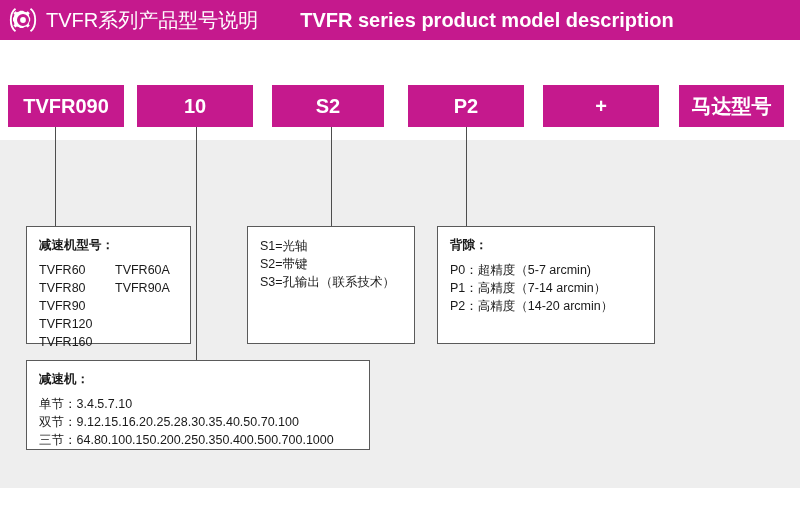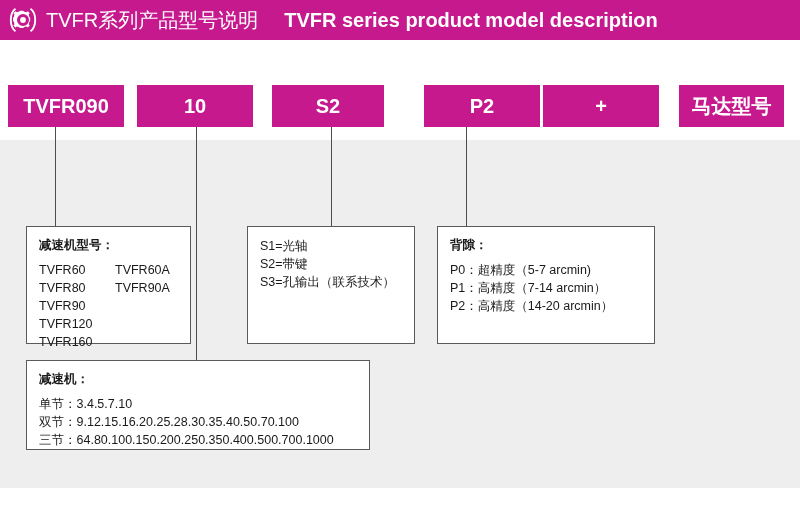--- a/index.html
+++ b/index.html
@@ -39,21 +39,21 @@
     font-size: 20px;
     font-weight: normal;
     letter-spacing: 0px;
     white-space: nowrap;
   }
   .header-title-en {
     color: #ffffff;
     font-size: 20px;
     font-weight: bold;
     white-space: nowrap;
-    margin-left: 26px;
+    margin-left: 42px;
   }
 
   
   .gray-band {
     position: absolute;
     left: 0;
     top: 140px;
     width: 800px;
     height: 348px;
     background: #eeeeee;
@@ -76,21 +76,21 @@
     display: flex;
     align-items: center;
     justify-content: center;
     font-size: 20px;
     font-weight: bold;
     white-space: nowrap;
   }
   .cb0 { left: 8px;   width: 116px; }
   .cb1 { left: 137px; width: 116px; }
   .cb2 { left: 272px; width: 112px; }
-  .cb3 { left: 408px; width: 116px; margin-left: 16px; }
+  .cb3 { left: 408px; width: 116px; }
   .cb4 { left: 543px; width: 116px; }
   .cb5 { left: 679px; width: 105px; }
 
   
   .connector {
     position: absolute;
     width: 1px;
     background: #4d4d4d;
   }
   .cn0 { left: 55px;  top: 127px; height: 100px; }

